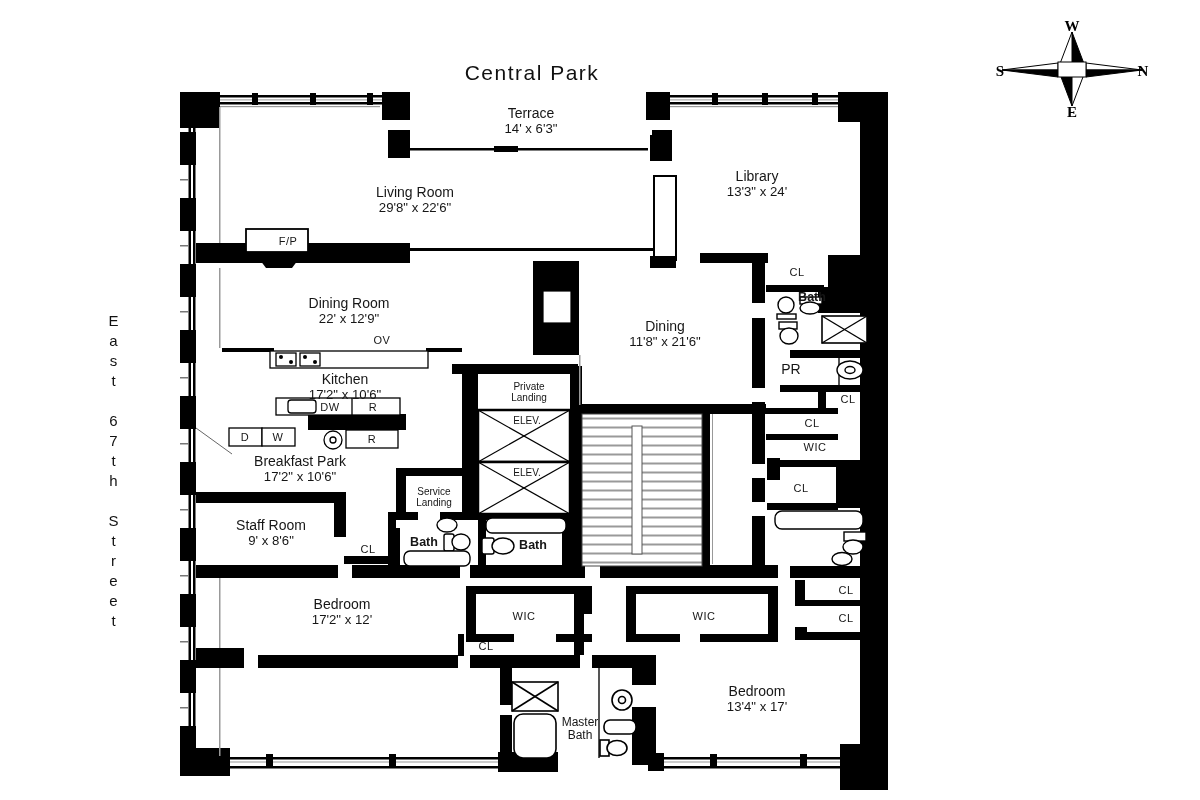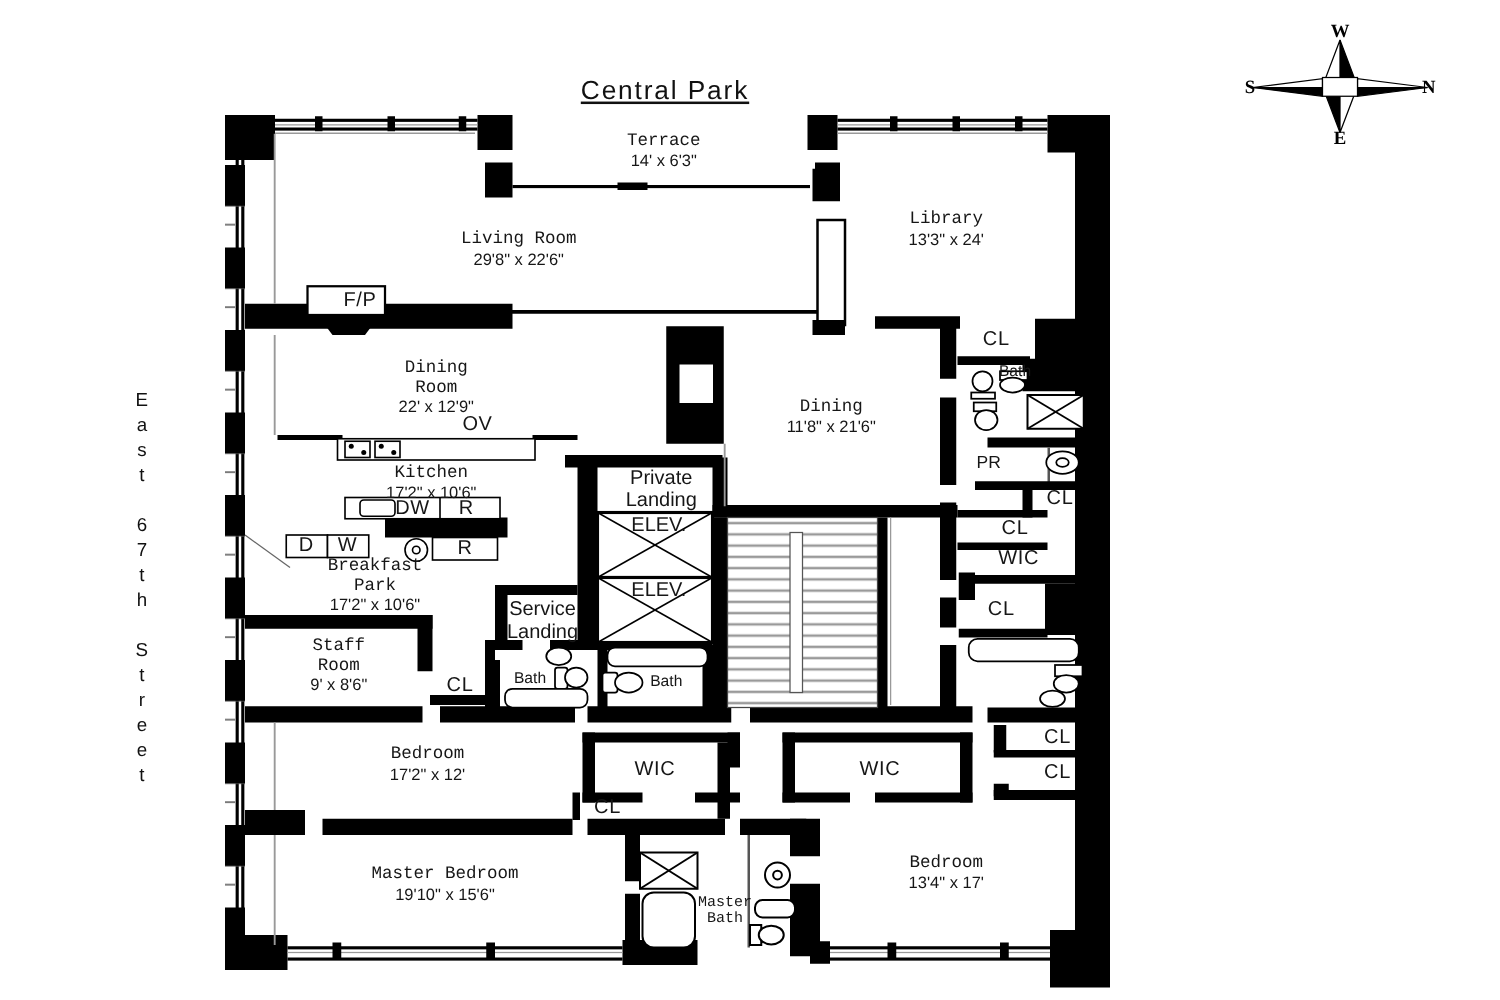--- a/index.html
+++ b/index.html
@@ -1,26 +1,26 @@
 <!DOCTYPE html>
 <html><head>
 <meta charset="utf-8">
 <style>
   html,body{margin:0;padding:0;background:#fff;}
   #stage{position:relative;width:1200px;height:800px;background:#fff;overflow:hidden;
          font-family:"Liberation Sans",sans-serif;}
   #plan-svg{position:absolute;left:0;top:0;}
   .lbl{position:absolute;transform:translate(-50%,-50%);text-align:center;color:#161616;
        line-height:1.12;z-index:5;}
-  .room .nm{font-size:14px;font-family:Liberation Mono, monospace;}
+  .room .nm{font-size:14px;}
   .room .dims{font-size:13.2px;}
-  .tiny{font-size:16px;letter-spacing:.5px;}
-  .small{font-size:16px;text-align:center;}
-  .bath{font-size:12.5px;}
-  .title{font-size:21px;letter-spacing:1.5px;color:#111;text-decoration:underline;}
+  .tiny{font-size:11px;letter-spacing:.5px;}
+  .small{font-size:10px;text-align:center;}
+  .bath{font-size:12.5px;font-weight:bold;}
+  .title{font-size:21px;letter-spacing:1.5px;color:#111;}
   .street{position:absolute;left:96px;top:312px;width:26px;font-size:15px;color:#111;
           writing-mode:vertical-rl;text-orientation:upright;letter-spacing:3px;z-index:5;}
   .compass-letter{position:absolute;transform:translate(-50%,-50%);
           font-family:"Liberation Serif",serif;font-weight:bold;font-size:15px;color:#000;z-index:5;}
 </style>
 </head>
 <body>
 
 <div id="stage">
 
@@ -324,24 +324,20 @@
       <div class="dims">17'2" x 10'6"</div>
     </div>
   <div class="lbl room" style="left:271px;top:533px;width:80px">
     <div class="nm">Staff Room</div>
       <div class="dims">9' x 8'6"</div>
     </div>
   <div class="lbl room" style="left:342px;top:612px">
     <div class="nm">Bedroom</div>
       <div class="dims">17'2" x 12'</div>
     </div>
-  <div class="lbl room" style="left:356px;top:708px;width:130px">
-    <div class="nm">Master Bedroom</div>
-      <div class="dims">19'10" x 15'6"</div>
-    </div>
   <div class="lbl room" style="left:580px;top:729px;width:62px">
     <div class="nm" style="font-size:12px">Master Bath</div>
     </div>
   <div class="lbl room" style="left:757px;top:699px">
     <div class="nm">Bedroom</div>
       <div class="dims">13'4" x 17'</div>
     </div>
 
   <div class="lbl small" style="left:529px;top:392px;width:64px">Private Landing</div>
   <div class="lbl small" style="left:434px;top:497px;width:62px">Service Landing</div>

